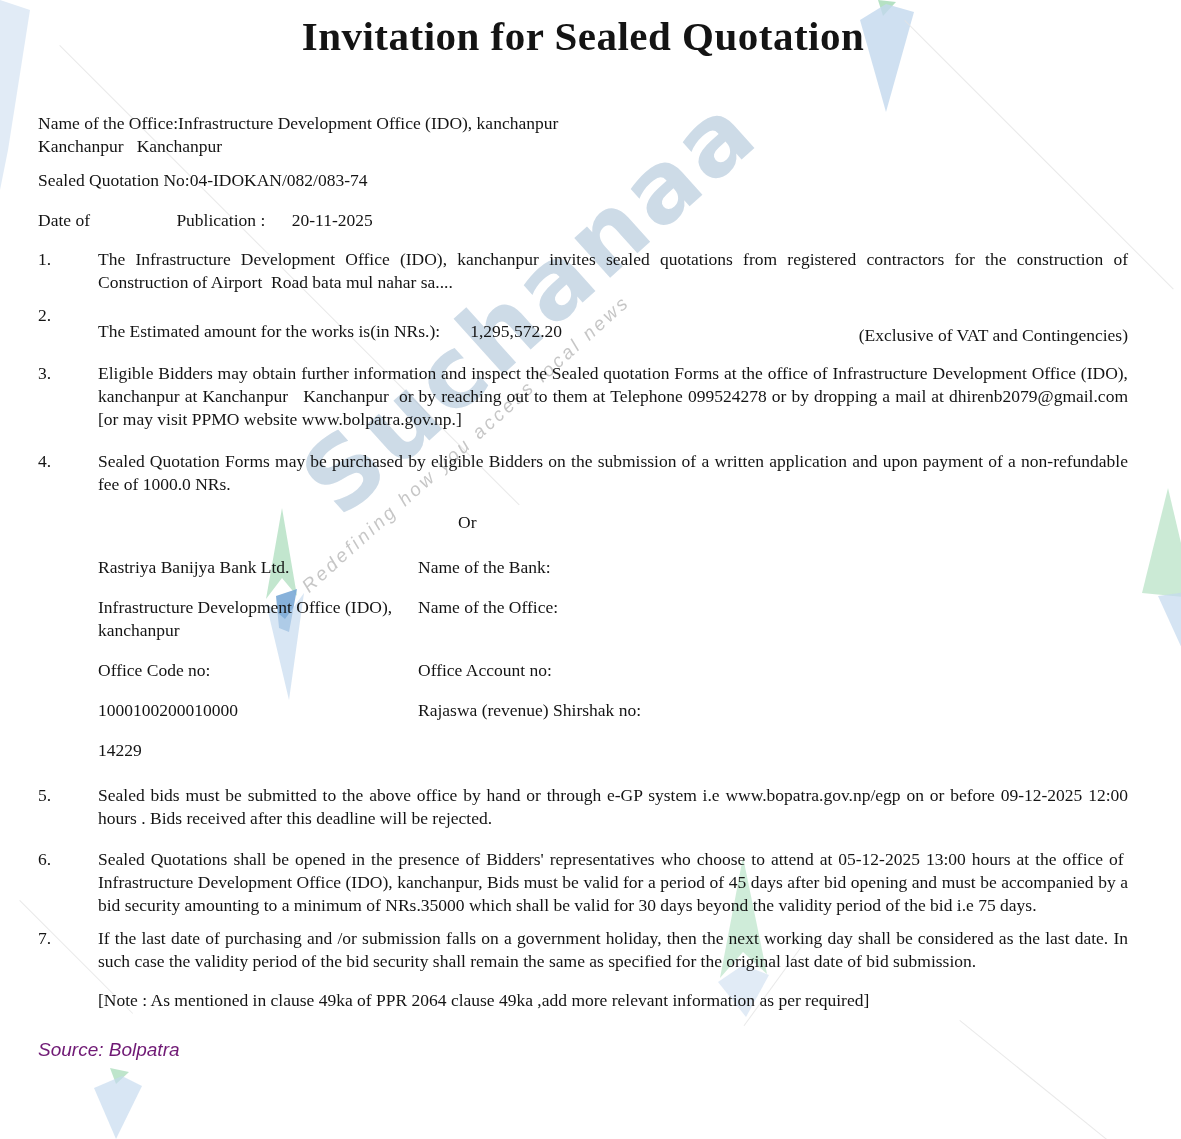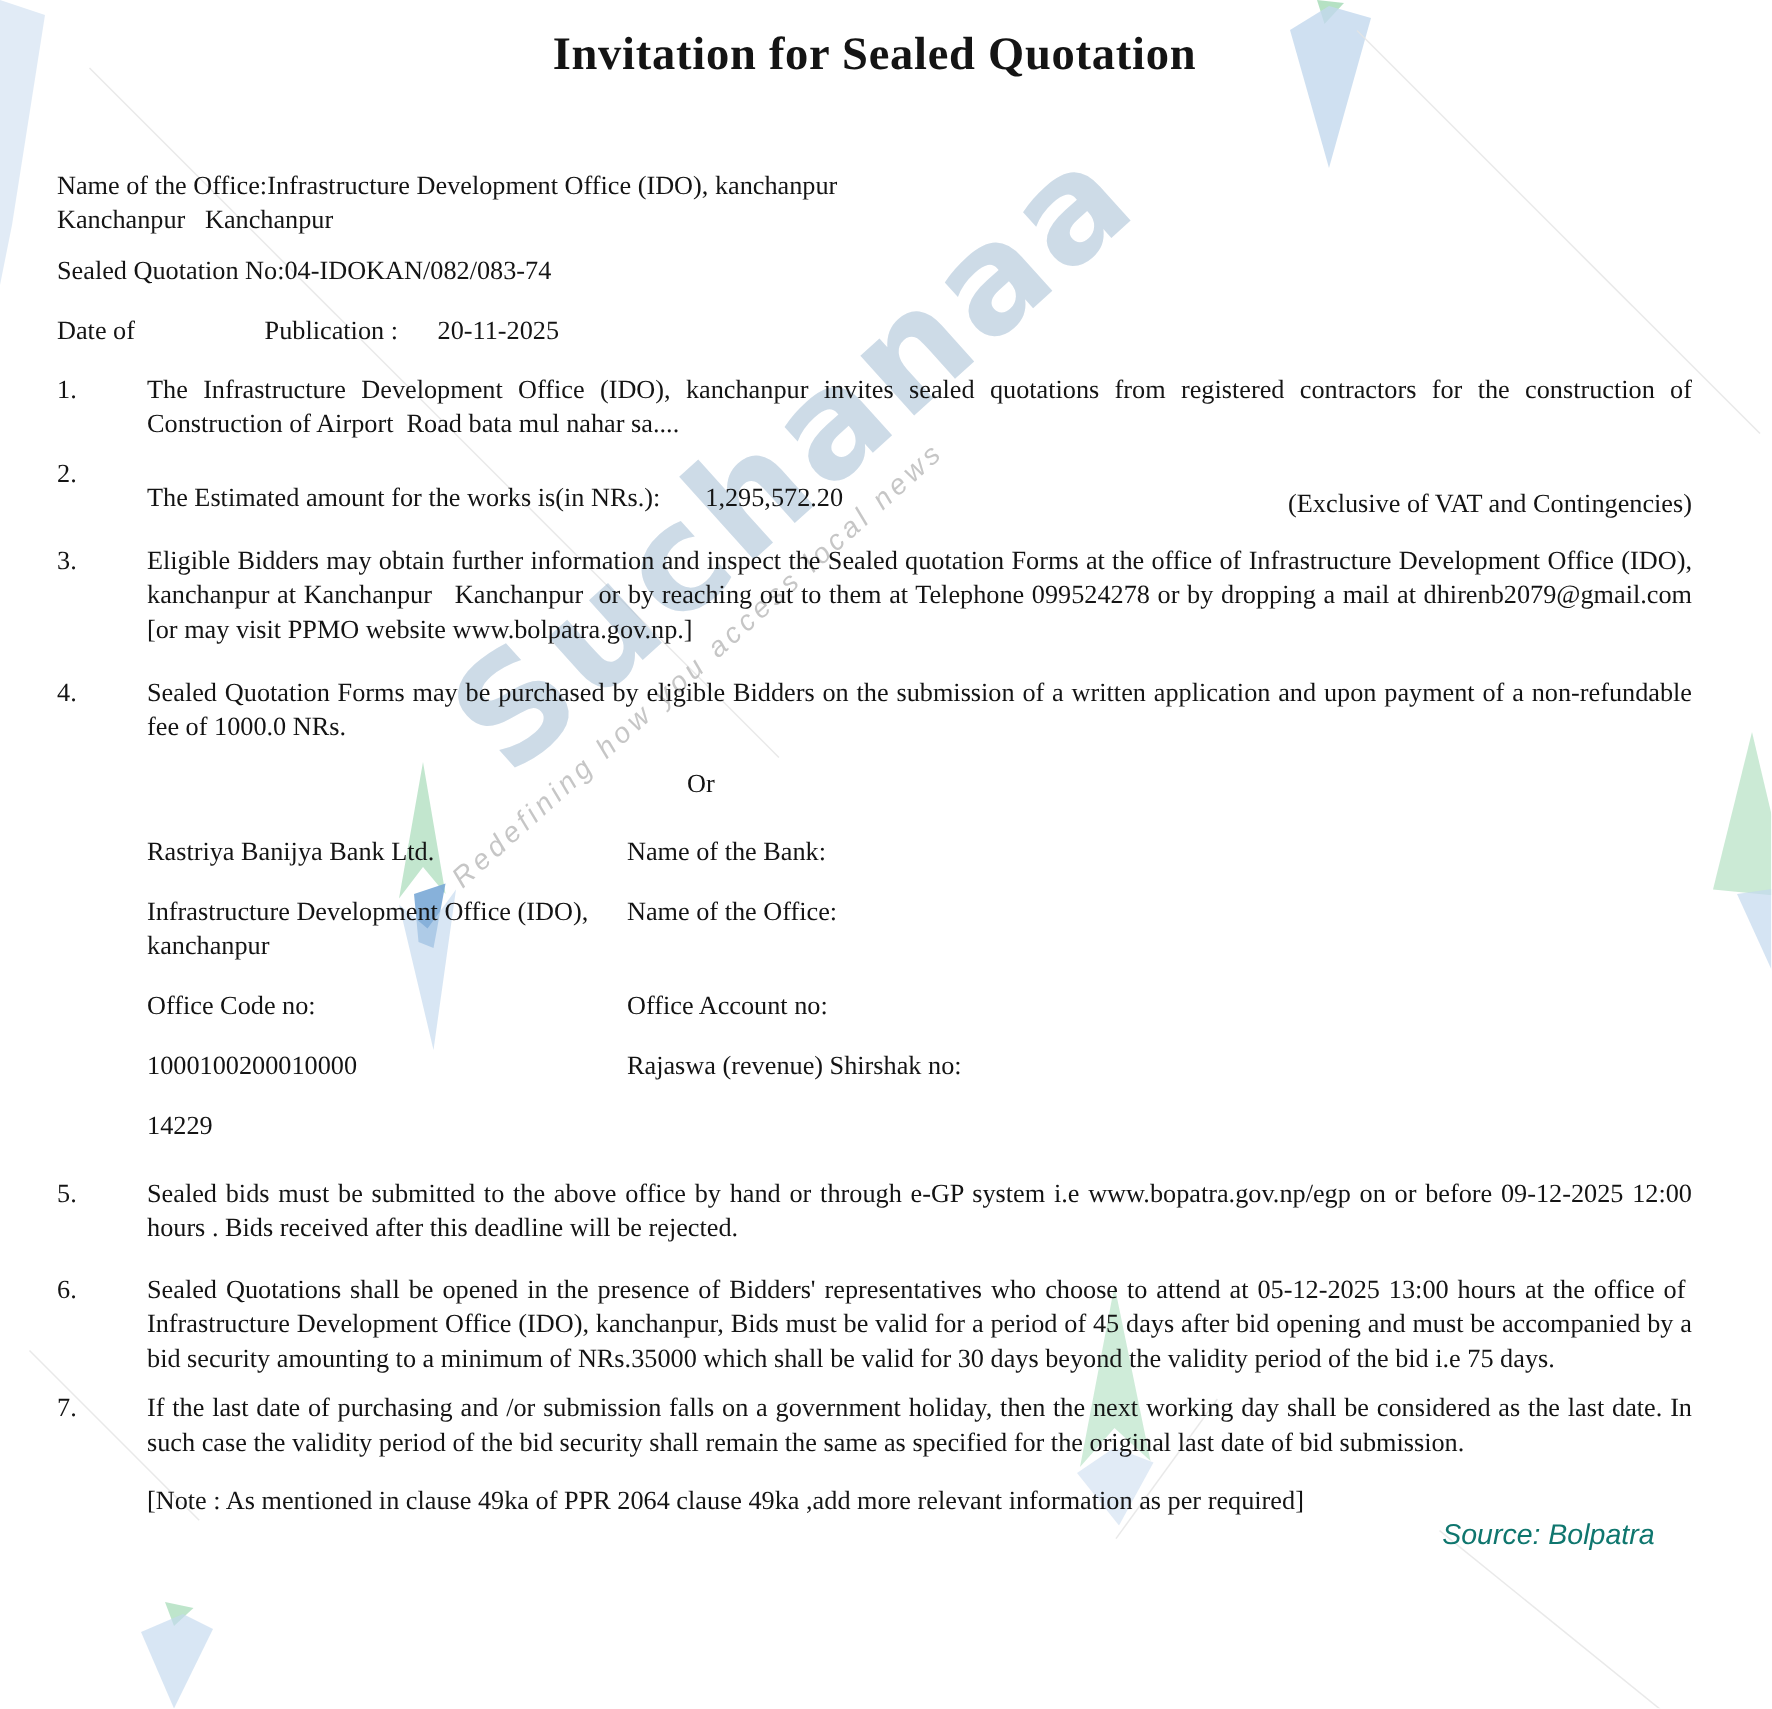--- a/index.html
+++ b/index.html
@@ -34,21 +34,21 @@
     transform-origin:0 0;z-index:0;pointer-events:none;
   }
   
   .content{
     position:absolute;inset:0;z-index:2;
     padding:0 53px 0 38px;
     font-size:17.5px;line-height:23px;
   }
   h1.title{
     margin:14px 0 0 0;
-    font-size:31px;line-height:44px;font-weight:bold;
+    font-size:41px;line-height:44px;font-weight:bold;
     text-align:center;letter-spacing:.5px;
   }
   p{margin:0;}
   .office-line{margin-top:54px;}
   .addr-label{margin-top:17px;}
   .addr-value{margin-top:0;}
   .quot-no{margin-top:11px;}
   .date-line{margin-top:17px;}
   .date-of{display:inline-block;width:134px;}
   .pub-date{margin-left:22px;}
@@ -65,23 +65,23 @@
   .bank-table{
     margin:22px 0 0 60px;
     display:grid;grid-template-columns:320px auto;
     row-gap:17px;
   }
   .item6{margin-top:18px;}
   .item5{margin-top:22px;}
   .item7{margin-top:10px;margin-bottom:0;}
   .note-line{margin-top:16px;}
   .source{
-    text-align:right;padding-right:25px;
+    margin-top:26px;text-align:left;padding-right:25px;
     font-family:"Liberation Sans", sans-serif;
-    font-style:italic;font-size:19px;color:#0f766e;
+    font-style:italic;font-size:19px;color:#701a75;
   }
 </style>
 </head>
 <body>
 
 <div class="doc">
 
   <svg class="deco" style="left:0;top:0;" width="50" height="240" viewBox="0 0 50 240">
     <polygon points="0,0 30,10 8,150 0,190" fill="var(--accent-blue-light,#c3d8ee)" fill-opacity="0.5"></polygon>
   </svg>

